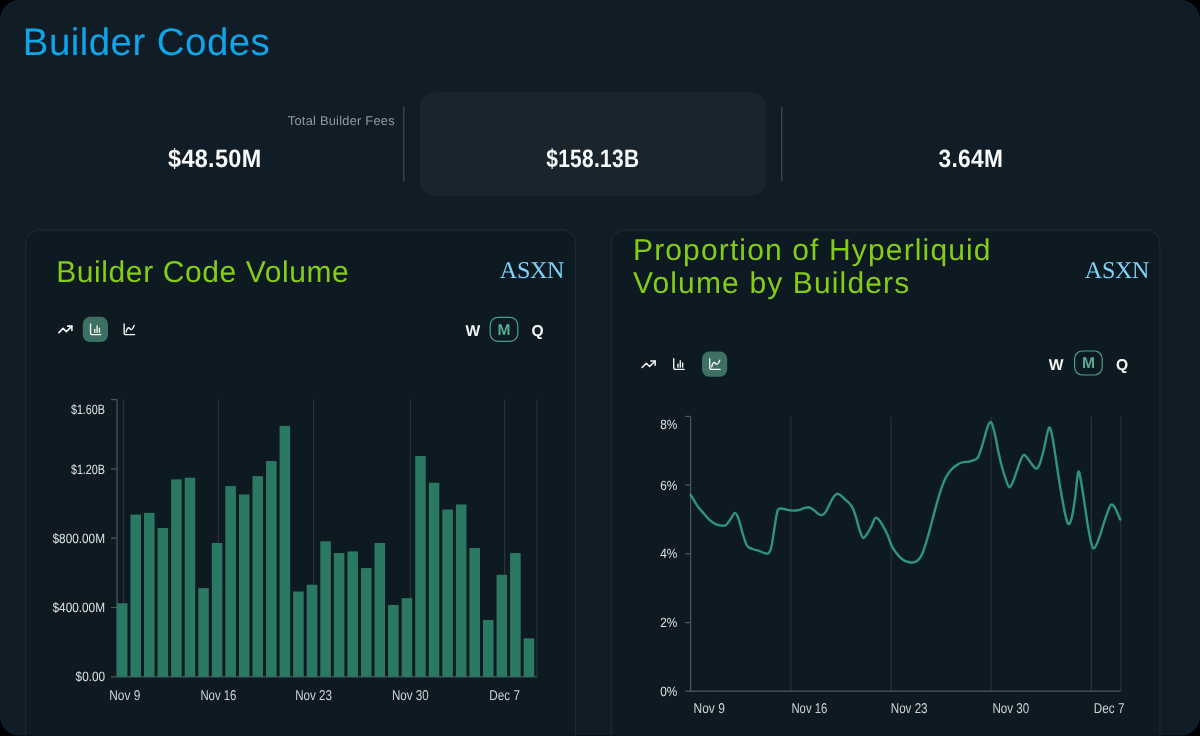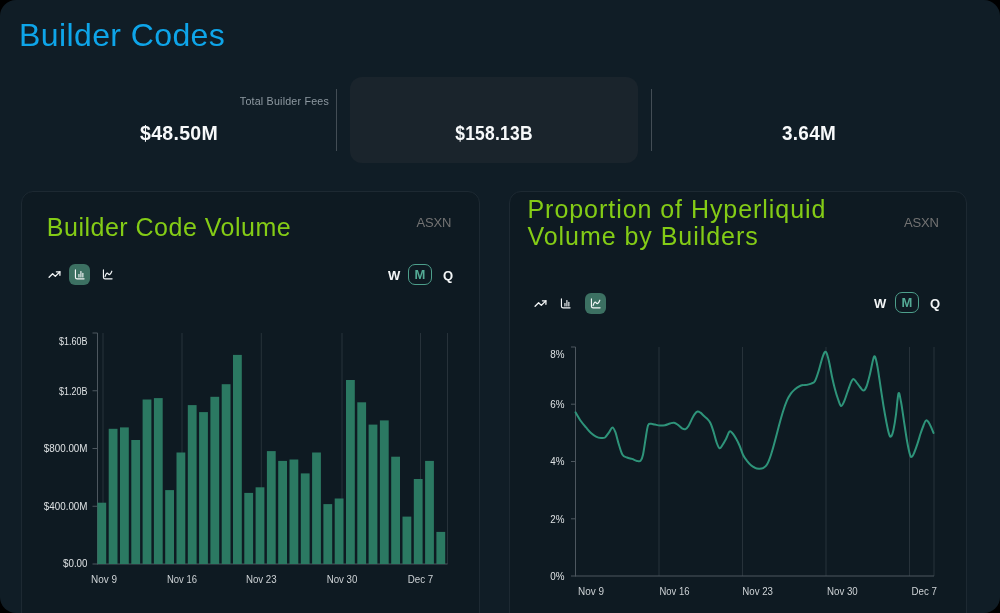--- a/index.html
+++ b/index.html
@@ -2,22 +2,22 @@
 <html><head><meta charset="utf-8"><style>
 * {margin:0;padding:0;box-sizing:border-box}
 html,body {width:1000px;height:613px;background:#000;overflow:hidden;
   font-family:"Liberation Sans",sans-serif}
 .page {position:absolute;left:0;top:0;width:1000px;height:613px;background:#101d26;
   border-radius:16px;overflow:hidden}
 .abs {position:absolute}
 .panel {position:absolute;top:191px;height:440px;background:#0e1a22;
   border:1px solid #1d2932;border-radius:12px}
 .ptitle {position:absolute;font-size:25px;color:#84cc16;letter-spacing:.5px}
-.asxn {position:absolute;font-family:Liberation Sans, sans-serif;font-size:13px;
-  color:#737373;letter-spacing:-.2px}
+.asxn {position:absolute;font-family:Liberation Serif, serif;font-size:20px;
+  color:#7dd3fc;letter-spacing:-.2px}
 .ibtn {position:absolute;width:21px;height:21px;background:#3c7062;border-radius:6px}
 .wmq {position:absolute;font-size:13px;font-weight:bold;color:#f2f5f6}
 .mbox {position:absolute;width:24px;height:21px;border:1.5px solid #4d9f8b;border-radius:7px;
   color:#54ab96;font-size:13px;font-weight:bold;text-align:center;line-height:19px}
 .slabel {position:absolute;width:300px;text-align:right;font-size:10.7px;color:#8e99a1;
   letter-spacing:.2px}
 .svalue {position:absolute;width:300px;text-align:center;font-size:21px;font-weight:bold;
   color:#f7f9fa;letter-spacing:.3px}
 </style></head><body>
 <div class="page">

